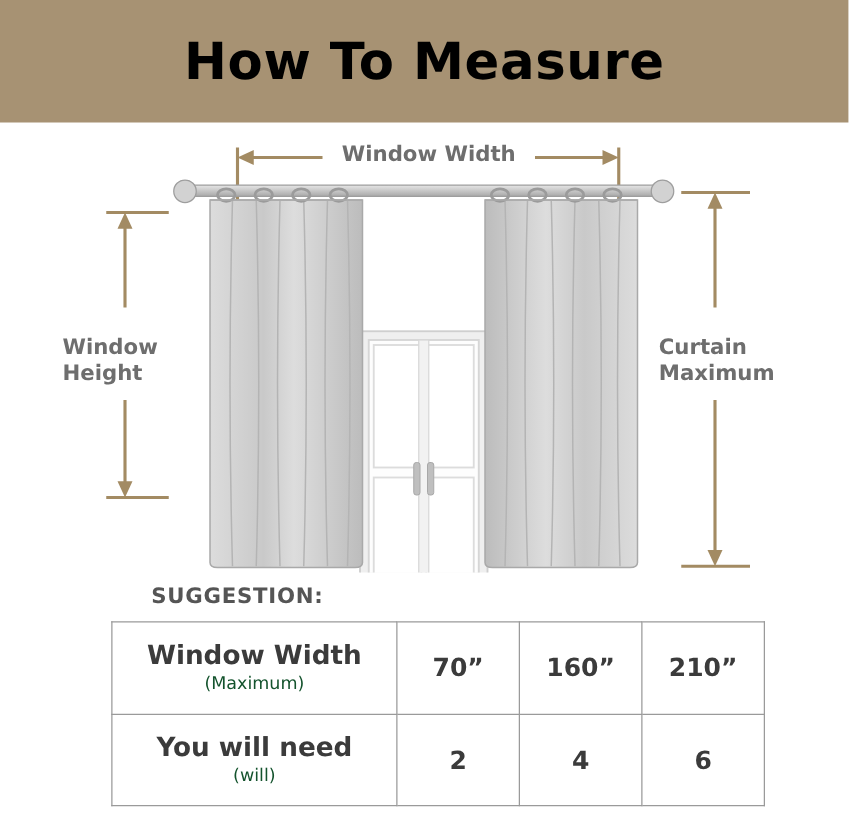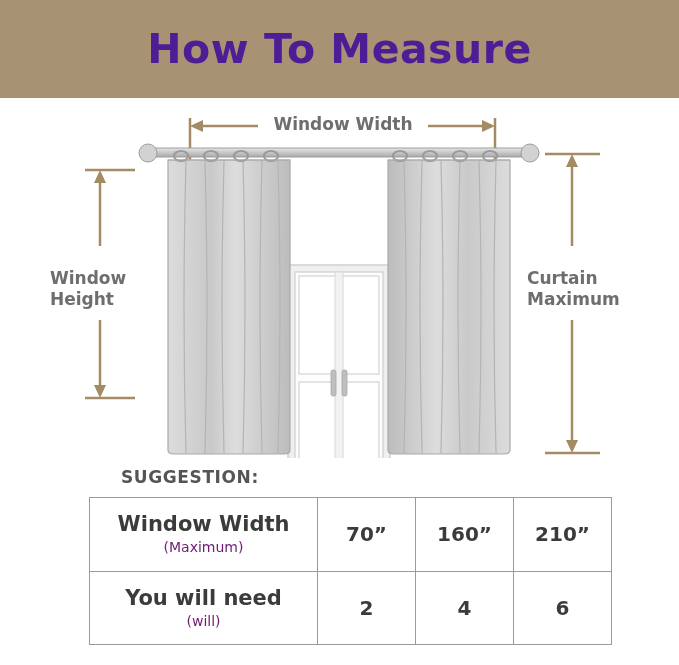--- a/index.html
+++ b/index.html
@@ -23,21 +23,21 @@
     position: absolute;
     left: 0; top: 0;
     width: 679px;
     height: 98px;
     background: #a79273;
     display: flex;
     align-items: center;
     justify-content: center;
   }
   #header-title {
-    color: #4c1d95;
+    color: #000000;
     font-size: 41px;
     font-weight: bold;
     letter-spacing: 0.5px;
     font-family: "DejaVu Sans", sans-serif;
   }
 
   
   #illustration {
     position: absolute;
     left: 0; top: 98px;
@@ -110,21 +110,21 @@
   .head-main {
     font-size: 21px;
     font-weight: bold;
     font-family: "DejaVu Sans", sans-serif;
     line-height: 26px;
   }
   .head-sub {
     font-size: 14px;
     font-family: "DejaVu Sans", sans-serif;
     line-height: 20px;
-    color: #701a75;
+    color: #14532d;
   }
   .val {
     font-size: 20px;
     font-weight: bold;
     font-family: "DejaVu Sans", sans-serif;
   }
 </style>
 </head>
 <body>
 

